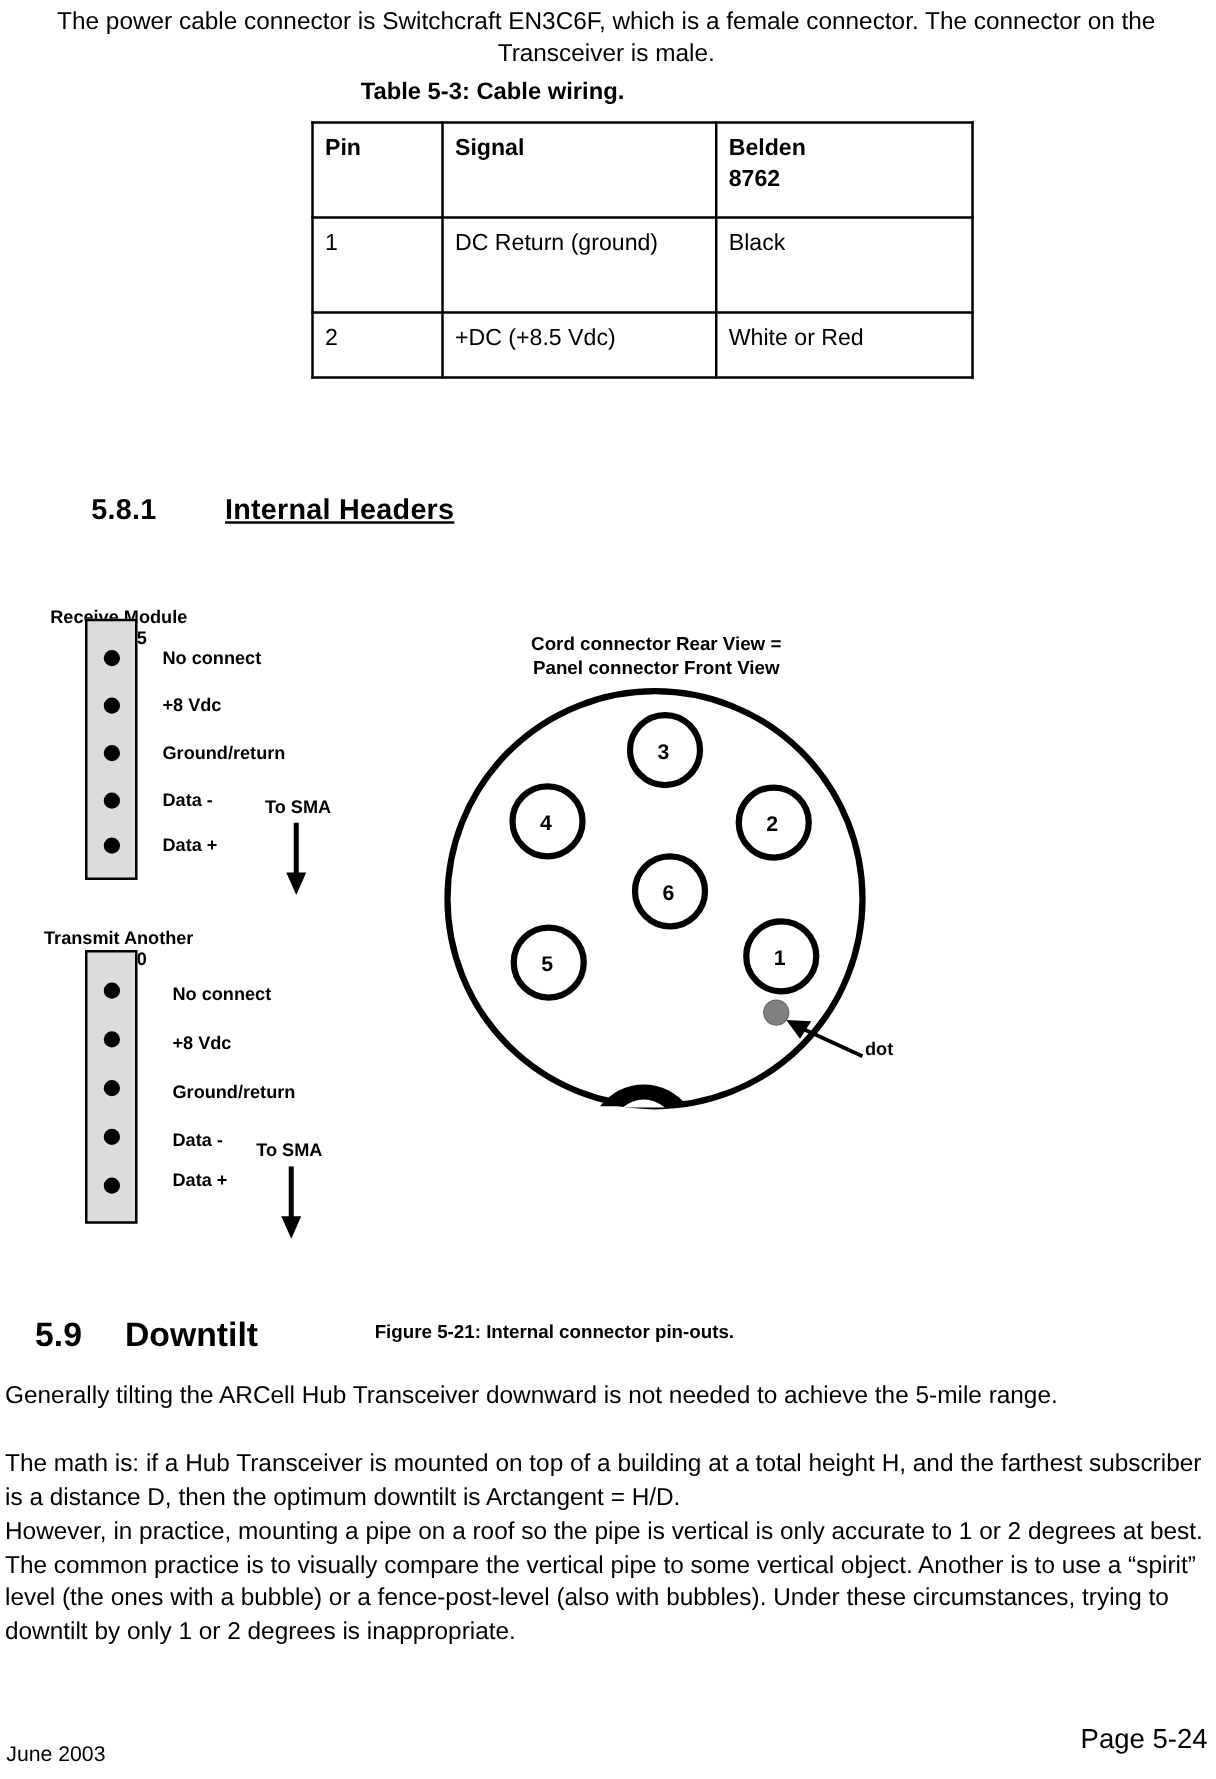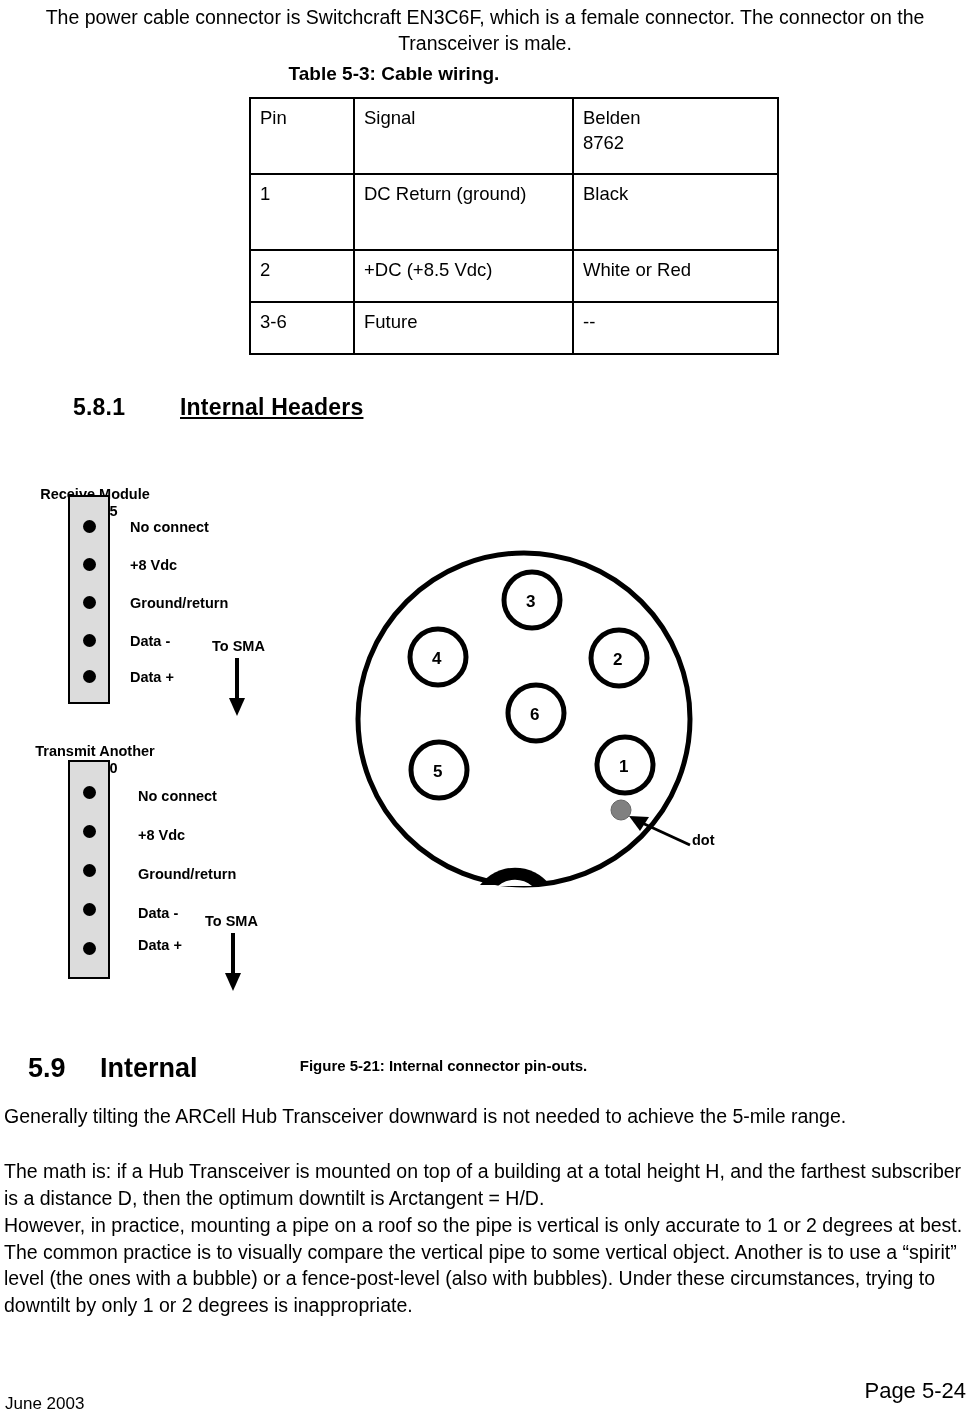--- a/index.html
+++ b/index.html
@@ -48,21 +48,21 @@
   }
   #cable-table td, #cable-table th {
     border: 2px solid #000000;
     vertical-align: top;
     padding: 6px 8px 6px 9px;
     font-size: 18.5px;
     line-height: 25px;
     font-weight: normal;
     text-align: left;
   }
-  #cable-table thead th { font-weight: normal; }
+  #cable-table thead th { font-weight: bold; }
   .col-pin    { width: 85px; }
   .col-signal { width: 200px; }
   .col-belden { width: 186px; }
   .row-h  td, .row-h th { height: 62px; }
   .row-1 td { height: 62px; }
   .row-2 td { height: 38px; }
   .row-3 td { height: 38px; }
 
   
   #section-581 {
@@ -209,25 +209,20 @@
     <tr class="row-1">
       <td>1</td>
       <td>DC Return (ground)</td>
       <td>Black</td>
     </tr>
     <tr class="row-2">
       <td>2</td>
       <td>+DC (+8.5 Vdc)</td>
       <td>White or Red</td>
     </tr>
-    <tr class="row-3">
-      <td>3-6</td>
-      <td>Future</td>
-      <td>--</td>
-    </tr>
   </tbody>
 </table>
 
 <div class="abs" id="section-581">
   <span class="num">5.8.1</span><span class="ttl">Internal Headers</span>
 </div>
 
 <div class="abs" id="figure-area">
 
   <div class="abs mod-title" style="left:35px; top:18px; width:120px;">Receive Module
@@ -269,20 +264,22 @@
   <div class="pin-label" style="left:138px; top:426px;">Ground/return</div>
   <div class="pin-label" style="left:138px; top:465px;">Data -</div>
   <div class="pin-label" style="left:138px; top:497px;">Data +</div>
 
   <div class="sma-label" style="left:205px; top:473px;">To SMA</div>
   <svg class="abs" style="left:218px; top:493px;" width="30" height="60" viewBox="0 0 30 60">
     <line x1="15" y1="0" x2="15" y2="45" stroke="#000" stroke-width="4"></line>
     <polygon points="15,58 7,40 23,40" fill="#000"></polygon>
   </svg>
 
+  <div class="abs" id="connector-caption">Cord connector Rear View =
+Panel connector Front View</div>
 
   <svg class="abs" style="left:350px; top:100px;" width="360" height="400" viewBox="0 0 360 400">
 
     <circle cx="174" cy="179" r="166" fill="#ffffff" stroke="#000000" stroke-width="5"></circle>
 
     <path d="M 130 345 A 44 44 0 0 1 200 345 Z" fill="#000000"></path>
     <path d="M 148 346 A 26 26 0 0 1 182 346 Z" fill="#ffffff"></path>
 
     <circle cx="182" cy="60" r="28" fill="#fff" stroke="#000" stroke-width="5"></circle>
     <circle cx="88" cy="117" r="28" fill="#fff" stroke="#000" stroke-width="5"></circle>
@@ -304,21 +301,21 @@
   <div class="pin-label" style="left:433px; top:322px; font-size:17px;">5</div>
   <div class="pin-label" style="left:619px; top:317px; font-size:17px;">1</div>
 
   <div id="dot-label" style="left:692px; top:392px;">dot</div>
 
 </div>
 
 <div class="abs" id="figure-caption">Figure 5-21: Internal connector pin-outs.</div>
 
 <div class="abs" id="section-59">
-  <span class="num">5.9</span><span>Internal</span>
+  <span class="num">5.9</span><span>Downtilt</span>
 </div>
 
 <div class="body-par" id="par-1">Generally tilting the ARCell Hub Transceiver downward is not needed to achieve the 5-mile range.</div>
 <div class="body-par" id="par-2">The math is: if a Hub Transceiver is mounted on top of a building at a total height H, and the farthest subscriber is a distance D, then the optimum downtilt is Arctangent = H/D.</div>
 <div class="body-par" id="par-3">However, in practice, mounting a pipe on a roof so the pipe is vertical is only accurate to 1 or 2 degrees at best.  The common practice is to visually compare the vertical pipe to some vertical object.  Another is to use a “spirit” level (the ones with a bubble) or a fence-post-level (also with bubbles).  Under these circumstances, trying to downtilt by only 1 or 2 degrees is inappropriate.</div>
 
 <div class="abs" id="footer-date">June 2003</div>
 <div class="abs" id="footer-page">Page 5-24</div>
 
 </body></html>

